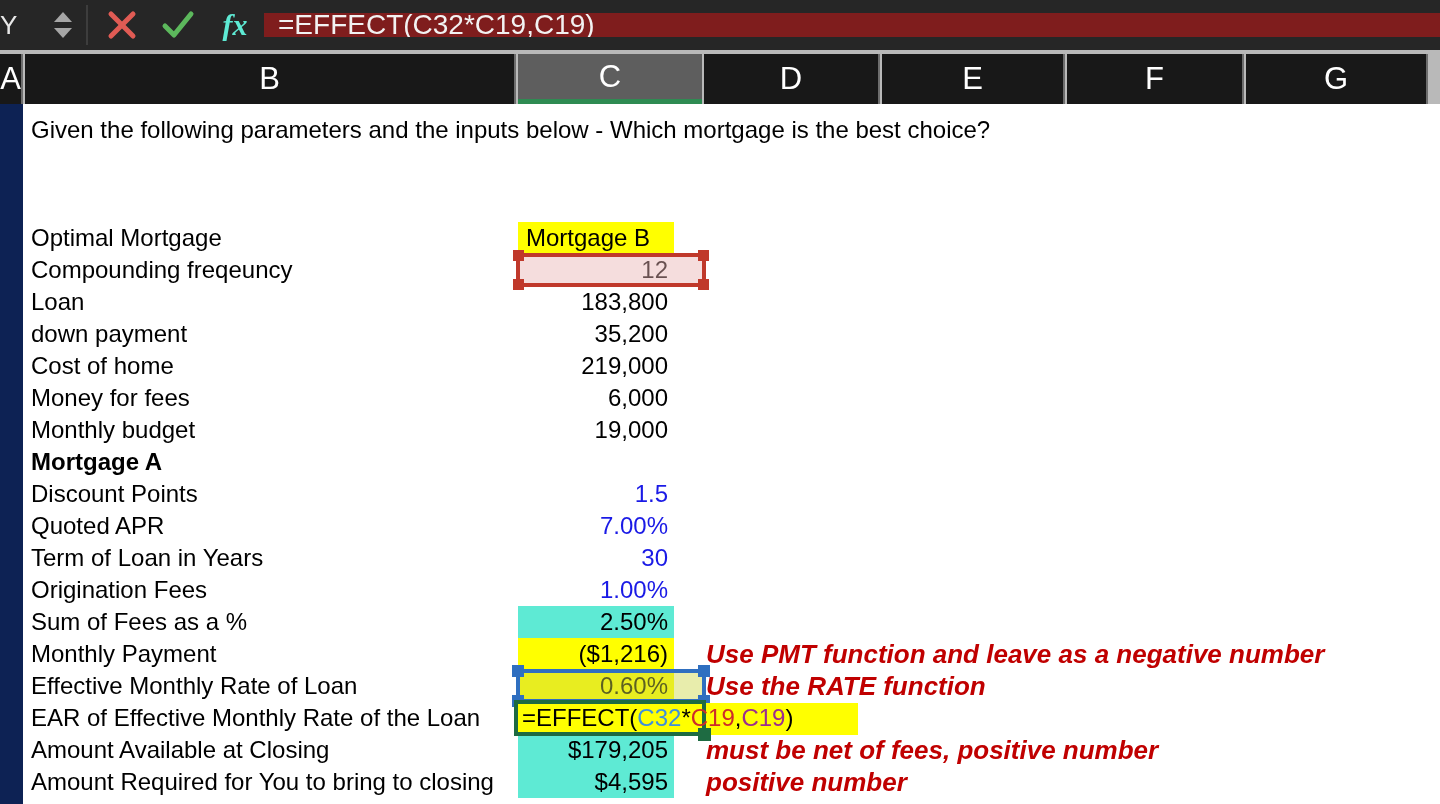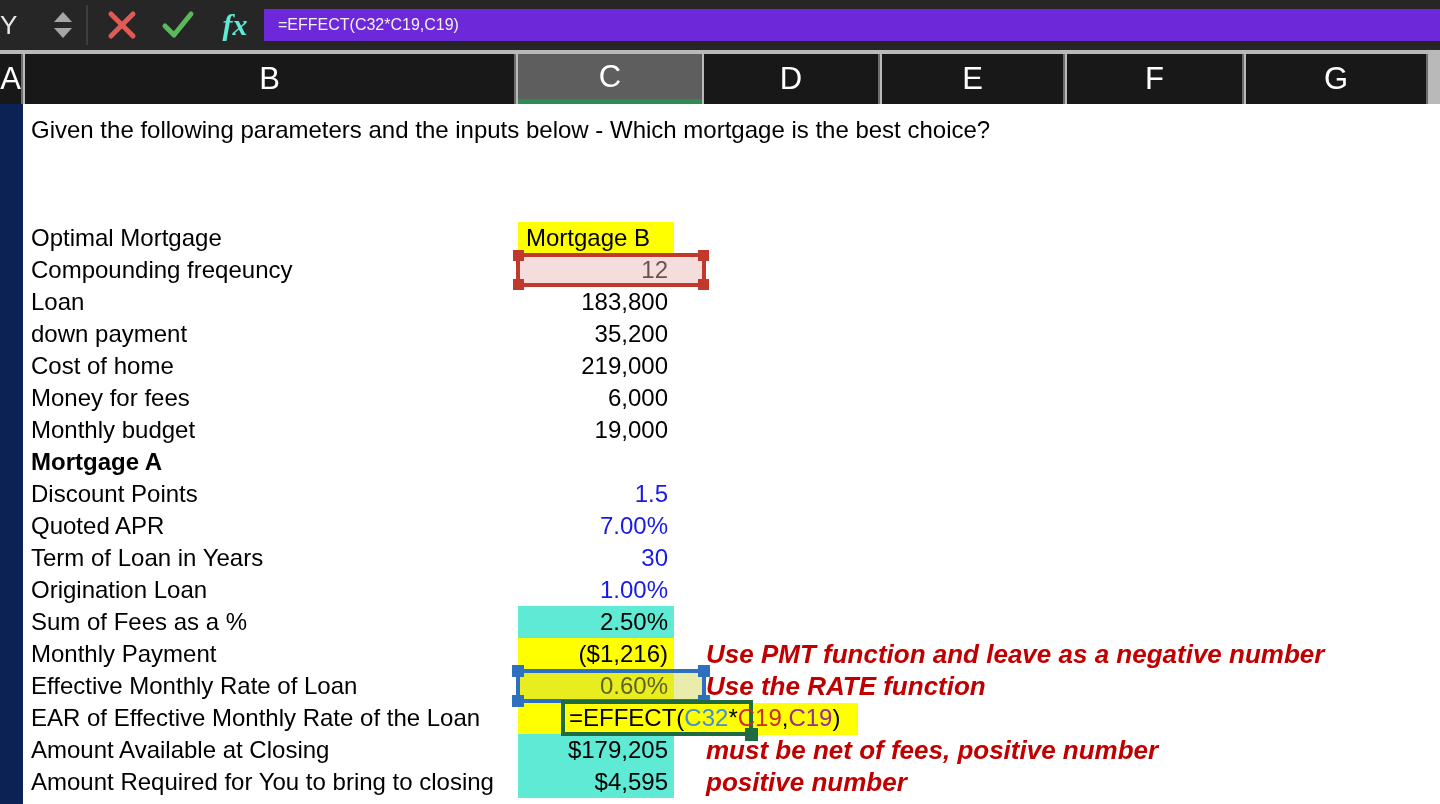--- a/index.html
+++ b/index.html
@@ -39,22 +39,22 @@
     align-items: center; justify-content: center;
   }
   .tb-btn svg { display: block; }
   .fx-label {
     width: 58px; height: 50px; display: flex;
     align-items: center; justify-content: center;
     color: #5eead4; font-family: "Liberation Serif", serif;
     font-style: italic; font-size: 30px; font-weight: 700;
   }
   .formula-input {
-    flex: 1; height: 32px; background: #6d28d9;
-    color: #f2f2f2; font-size: 16px;
+    flex: 1; height: 24px; background: #7f1d1d;
+    color: #f2f2f2; font-size: 28px;
     display: flex; align-items: center; padding-left: 14px;
     white-space: nowrap; overflow: hidden;
     margin-right: 0px;
   }
 
   
   .colheaders {
     position: absolute; left: 0; top: 50px; width: 1440px; height: 54px;
     background: #b9b9b9;
   }
@@ -240,21 +240,21 @@
         </div>
         <div class="row" style="top: 406px;">
           <div class="cell-b">Quoted APR</div>
           <div class="cell-c blue">7.00%</div>
         </div>
         <div class="row" style="top: 438px;">
           <div class="cell-b">Term of Loan in Years</div>
           <div class="cell-c blue">30</div>
         </div>
         <div class="row" style="top: 470px;">
-          <div class="cell-b">Origination Loan</div>
+          <div class="cell-b">Origination Fees</div>
           <div class="cell-c blue">1.00%</div>
         </div>
         <div class="row" style="top: 502px;">
           <div class="cell-b">Sum of Fees as a %</div>
           <div class="cell-c fill-lav">2.50%</div>
         </div>
         <div class="row" style="top: 534px;">
           <div class="cell-b">Monthly Payment</div>
           <div class="cell-c fill-yellow">($1,216)</div>
           <div class="cell-note">Use PMT function and leave as a negative number</div>
@@ -287,21 +287,21 @@
           <div class="hdl bl" style="background: rgb(192, 57, 43);"></div>
           <div class="hdl br" style="background: rgb(192, 57, 43);"></div>
         </div>
         <div class="ref-blue" style="top: 565px; border-color: rgb(47, 111, 192);">
           <div class="hdl-b tl" style="background: rgb(47, 111, 192);"></div>
           <div class="hdl-b tr" style="background: rgb(47, 111, 192);"></div>
           <div class="hdl-b bl" style="background: rgb(47, 111, 192);"></div>
           <div class="hdl-b br" style="background: rgb(47, 111, 192);"></div>
         </div>
         <div class="edit-overflow" style="top: 599px;"></div>
-        <div class="edit-cell" style="top: 596px; margin-left: 47px;">
+        <div class="edit-cell" style="top: 596px;">
           <span class="caret"></span>
           <span class="tok-plain">=EFFECT(</span>
           <span class="tok-blue">C32</span>
           <span class="tok-plain">*</span>
           <span class="tok-red">C19</span>
           <span class="tok-plain">,</span>
           <span class="tok-purp">C19</span>
           <span class="tok-plain">)</span>
           <div class="edit-grip"></div>
         </div>

